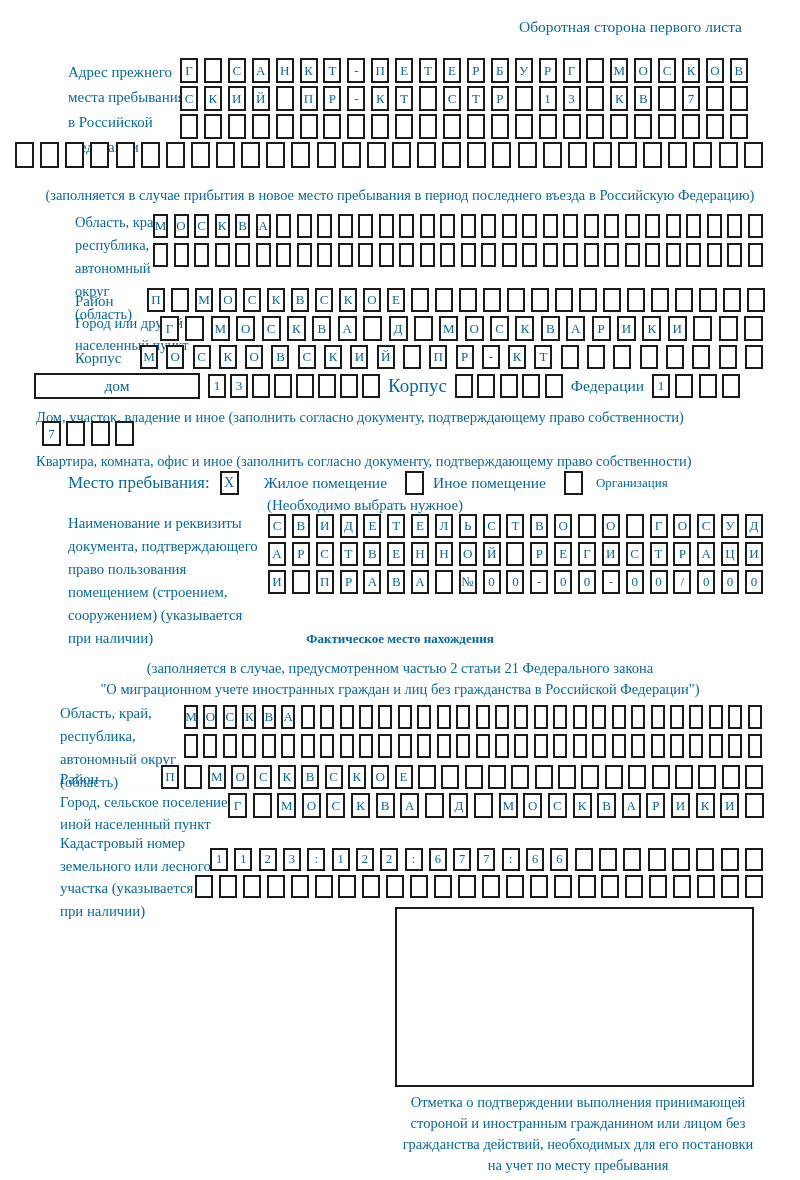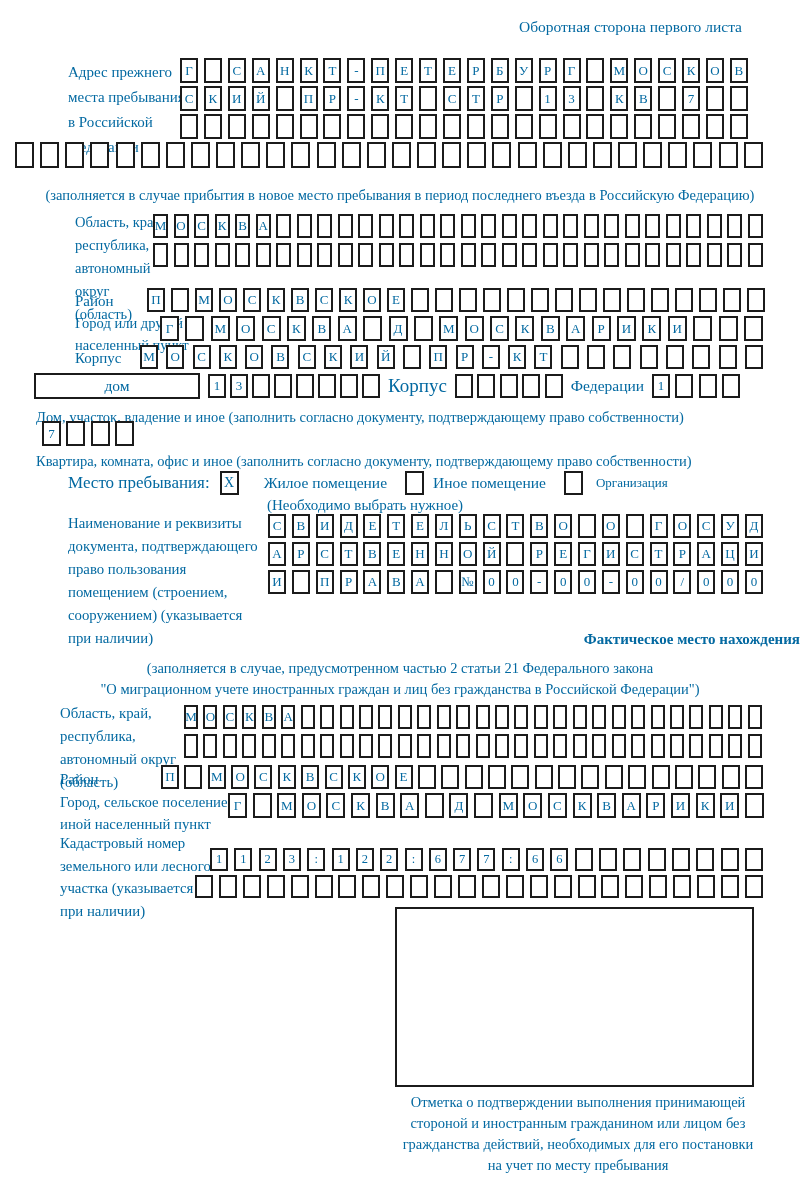--- a/index.html
+++ b/index.html
@@ -433,21 +433,21 @@
         <span class="cell">-</span>
         <span class="cell">0</span>
         <span class="cell">0</span>
         <span class="cell">/</span>
         <span class="cell">0</span>
         <span class="cell">0</span>
         <span class="cell">0</span>
       </div>
   </div>
 
-  <div class="ttl" style="top:631px;font-size:15px;text-align:right;">Фактическое место нахождения</div>
+  <div class="ttl" style="top:631px;font-size:13px;">Фактическое место нахождения</div>
   <div class="cap pre" style="top:658px;line-height:21px;">(заполняется в случае, предусмотренном частью 2 статьи 21 Федерального закона
 "О миграционном учете иностранных граждан и лиц без гражданства в Российской Федерации")</div>
 
   <div class="lbl" style="left:60px;top:702px;width:135px;font-size:14.8px;line-height:23px;">Область, край,
 республика,
 автономный округ
 (область)</div>
   <div class="abs" style="left:184px;top:705px;width:578px;">
     <div class="cells n30f mb5">
         <span class="cell">М</span>

